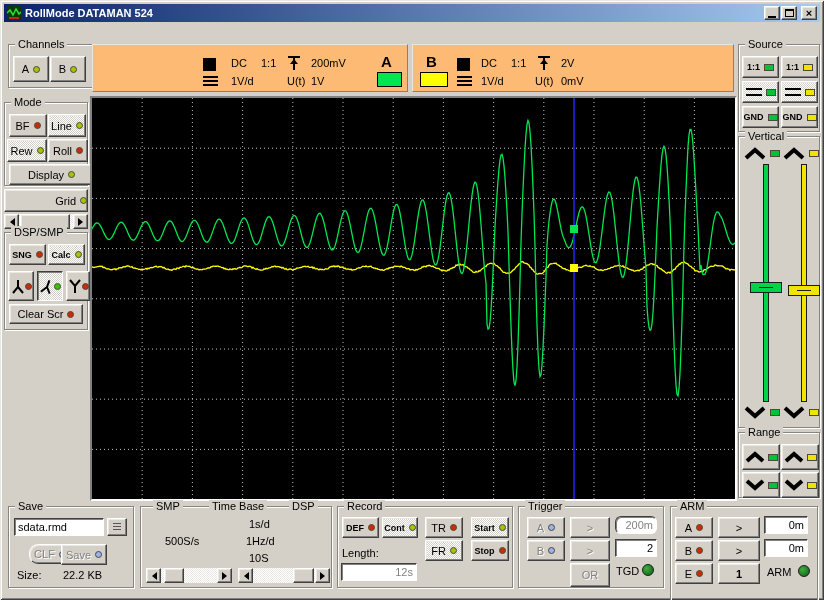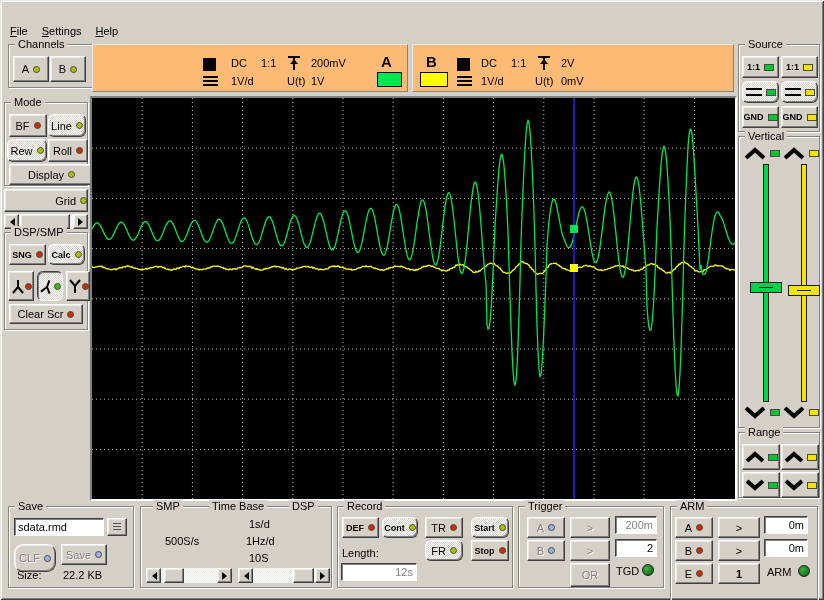--- a/index.html
+++ b/index.html
@@ -21,21 +21,21 @@
   .menu-item::first-letter{text-decoration:underline;}
   
   .grp{position:absolute;border:1px solid #87857e;box-shadow:inset 1px 1px 0 #fff,1px 1px 0 #fff;}
   .grp>.glabel{position:absolute;top:-7px;left:6px;background:#d4d0c8;padding:0 3px;line-height:12px;white-space:nowrap;}
   
   .b3{position:absolute;background:#d4d0c8;border:1px solid;border-color:#fff #404040 #404040 #fff;
     box-shadow:inset -1px -1px 0 #808080,inset 1px 1px 0 #ece9e2;
     display:flex;align-items:center;justify-content:center;gap:4px;font-size:11px;}
   .lit{background-image:linear-gradient(45deg,#fff 25%,transparent 25%,transparent 75%,#fff 75%),
        linear-gradient(45deg,#fff 25%,transparent 25%,transparent 75%,#fff 75%);
-       background-size:2px 2px;background-position:0 0,1px 1px;border-radius:6px;}
+       background-size:2px 2px;background-position:0 0,1px 1px;}
   .pressed{border-color:#404040 #fff #fff #404040;box-shadow:inset 1px 1px 0 #808080;}
   .sm{font-size:9px;font-weight:bold;}
   .dis{color:#828282;text-shadow:1px 1px 0 #fff;}
   
   .led{width:7px;height:7px;border-radius:50%;border:1px solid #4a4a40;flex:0 0 auto;}
   .led-r{background:#cf2b00;} .led-yg{background:#a7c400;} .led-b{background:#9db0ef;} .led-g{background:#35c400;}
   .ledr{width:10px;height:7px;border:1px solid #4a4a40;flex:0 0 auto;}
   .ledr-g{background:#00c435;} .ledr-y{background:#f2e400;}
   .bigled{width:12px;height:12px;border-radius:50%;border:1px solid #1c1c1c;
     background:radial-gradient(circle at 35% 35%,#3fae3f,#0c5c14);}
@@ -64,26 +64,38 @@
   .vtrack{position:absolute;width:6px;border:1px solid #1c1c1c;}
   .vthumb{position:absolute;width:32px;height:11px;border:1px solid #1c1c1c;display:flex;align-items:center;justify-content:center;}
   .vthumb::after{content:"";width:14px;height:1px;background:#1c1c1c;}
   .chev{display:block;}
 </style>
 </head>
 <body>
 
 <div id="win">
 
-
-  <div id="menubar" class="abs">
-    <span class="menu-item">File</span>
-    <span class="menu-item">Settings</span>
-    <span class="menu-item">Help</span>
-  </div>
+  <div id="titlebar" class="abs">
+    <svg width="14" height="14">
+      <rect x="0" y="0" width="14" height="14" fill="#0a3a0a"></rect>
+      <polyline points="0,7 3,4 6,9 9,3 12,8 14,6" stroke="#2ee22e" stroke-width="1.5" fill="none"></polyline>
+      <rect x="2" y="11" width="10" height="2" fill="#c22"></rect>
+    </svg>
+    <span id="title">RollMode DATAMAN 524</span>
+    <div style="position:absolute;right:40px;top:2px" class="tbtn">
+        <div style="width:8px;height:2px;background:#000;margin-top:8px"></div>
+      </div>
+    <div style="position:absolute;right:23px;top:2px" class="tbtn">
+        <div style="width:9px;height:8px;border:1px solid #000;border-top-width:2px"></div>
+      </div>
+    <div style="position:absolute;right:3px;top:2px" class="tbtn">
+        <span style="font-size:11px;">×</span>
+      </div>
+  </div>
+
 
   <div class="grp" style="left:8px;top:44px;width:93px;height:44px;">
     <span class="glabel">Channels</span>
     <div class="b3" style="left:4px;top:11px;width:36px;height:26px;">
       <span>A</span>
         <span class="led led-yg"></span>
     </div>
     <div class="b3" style="left:41px;top:11px;width:36px;height:26px;">
       <span>B</span>
         <span class="led led-yg"></span>
@@ -315,21 +327,21 @@
         <span class="ledr ledr-y"></span>
       </div>
   </div>
 
   <div class="grp" style="left:8px;top:506px;width:126px;height:82px;">
     <span class="glabel">Save</span>
     <input class="inp" style="left: 5px; top: 11px; width: 90px; height: 18px;" readonly="" value="sdata.rmd">
     <div class="b3" style="left:98px;top:11px;width:20px;height:18px;">
         <div style="width:8px;height:9px;background:repeating-linear-gradient(#555 0 1px,transparent 1px 3px)"></div>
       </div>
-    <div class="b3 dis" style="left:5px;top:37px;width:42px;height:28px;border-radius:9px;">
+    <div class="b3 dis" style="left:20px;top:37px;width:42px;height:20px;border-radius:9px;">
         <span>CLF</span>
         <span class="led led-b"></span>
       </div>
     <div class="b3 dis" style="left:52px;top:37px;width:46px;height:21px;">
         <span>Save</span>
         <span class="led led-b"></span>
       </div>
     <span class="txt" style="left:8px;top:62px;">Size:</span>
     <span class="txt" style="left:54px;top:62px;">22.2 KB</span>
   </div>
@@ -394,21 +406,21 @@
 
   <div class="grp" style="left:518px;top:506px;width:146px;height:82px;">
     <span class="glabel">Trigger</span>
     <div class="b3 dis" style="left:8px;top:10px;width:38px;height:21px;">
         <span>A</span>
         <span class="led led-b"></span>
       </div>
     <div class="b3 dis" style="left:51px;top:10px;width:40px;height:21px;">
         <span>&gt;</span>
       </div>
-    <input class="inp r dgray" style="left: 96px; top: 9px; width: 42px; height: 18px;" readonly="" value="200m">
+    <input class="inp r dgray" style="left: 96px; top: 9px; width: 42px; height: 18px; border-radius: 6px;" readonly="" value="200m">
     <div class="b3 dis" style="left:8px;top:33px;width:38px;height:21px;">
         <span>B</span>
         <span class="led led-b"></span>
       </div>
     <div class="b3 dis" style="left:51px;top:33px;width:40px;height:21px;">
         <span>&gt;</span>
       </div>
     <input class="inp r" style="left: 96px; top: 32px; width: 42px; height: 18px;" readonly="" value="2">
     <div class="b3 dis" style="left:51px;top:56px;width:40px;height:24px;">
         <span>OR</span>

